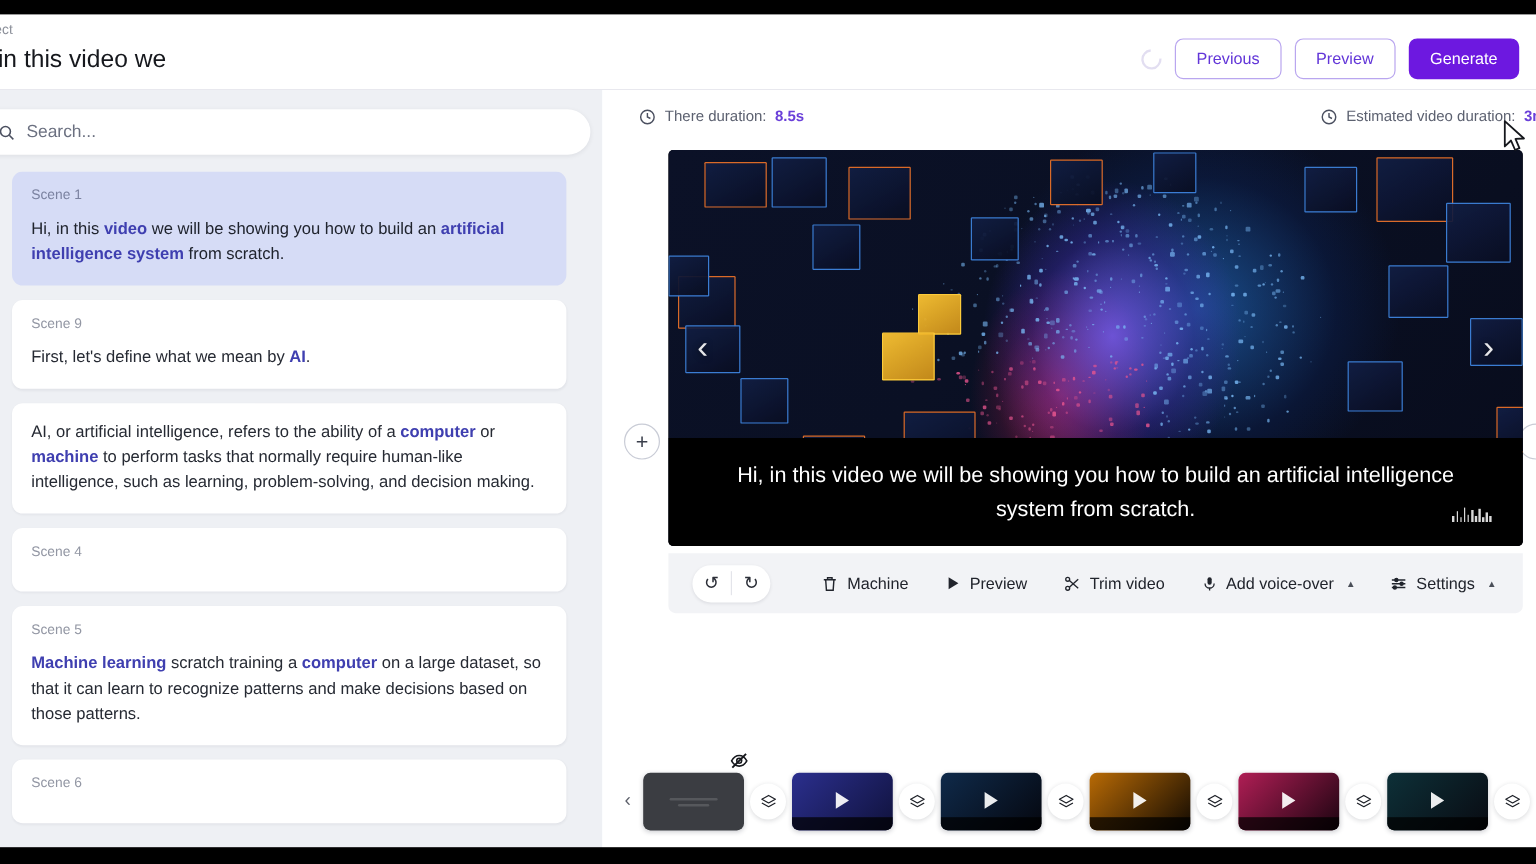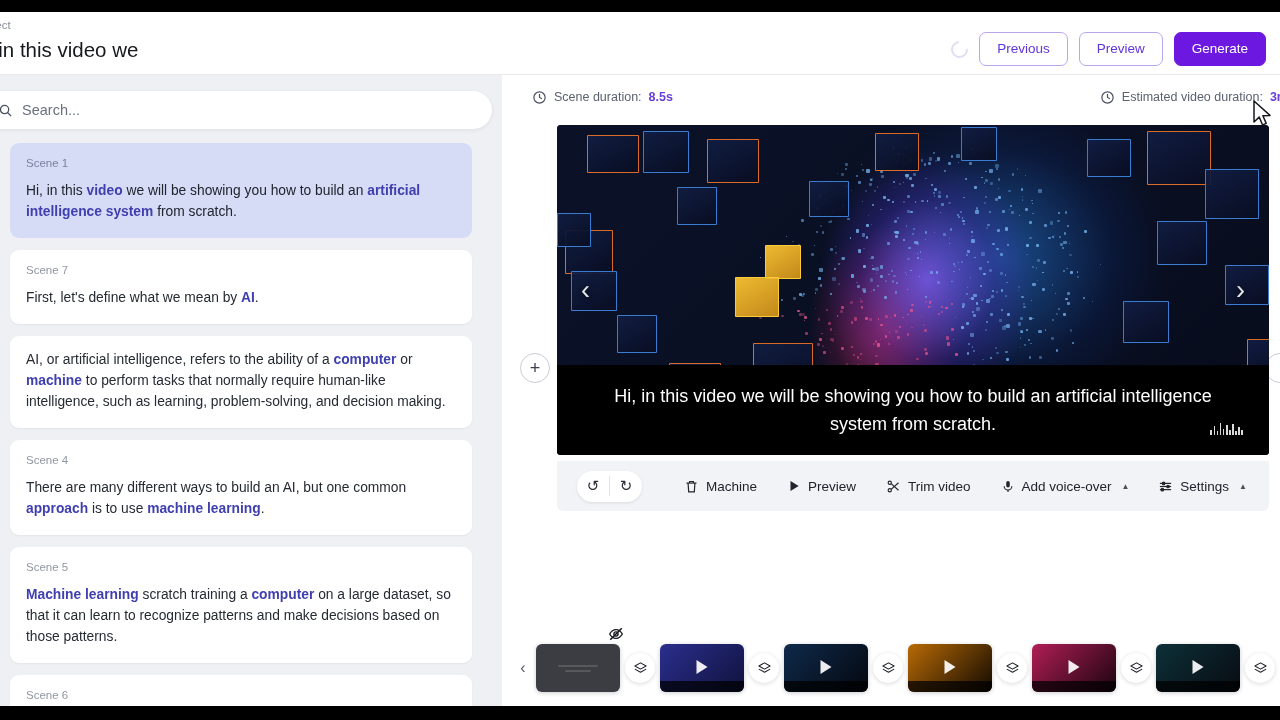--- a/index.html
+++ b/index.html
@@ -308,50 +308,49 @@
         </svg>
         <input class="search-input" type="text" placeholder="Search..." style="">
       </div>
     </div>
     <div class="scene-list" id="scene-list">
         <div class="scene-card selected">
           <div class="scene-label">Scene 1</div>
           <div class="scene-text"><span>Hi, in this </span><span class="kw">video</span><span> we will be showing you how to build an </span><span class="kw">artificial intelligence system</span><span> from scratch.</span></div>
         </div>
         <div class="scene-card">
-          <div class="scene-label">Scene 7</div>
+          <div class="scene-label">Scene 9</div>
           <div class="scene-text"><span>First, let's define what we mean by </span><span class="kw">AI</span><span>.</span></div>
         </div>
         <div class="scene-card">
           <div class="scene-text"><span>AI, or artificial intelligence, refers to the ability of a </span><span class="kw">computer</span><span> or </span><span class="kw">machine</span><span> to perform tasks that normally require human-like intelligence, such as learning, problem-solving, and decision making.</span></div>
         </div>
         <div class="scene-card">
           <div class="scene-label">Scene 4</div>
-          <div class="scene-text"><span>There are many different ways to build an AI, but one common </span><span class="kw">approach</span><span> is to use </span><span class="kw">machine learning</span><span>.</span></div>
         </div>
         <div class="scene-card">
           <div class="scene-label">Scene 5</div>
           <div class="scene-text"><span class="kw">Machine learning</span><span> scratch training a </span><span class="kw">computer</span><span> on a large dataset, so that it can learn to recognize patterns and make decisions based on those patterns.</span></div>
         </div>
         <div class="scene-card">
           <div class="scene-label">Scene 6</div>
           <div class="scene-text"><span></span></div>
         </div>
       </div>
   </div>
 
   <div class="main">
 
     <div class="duration-bar">
       <div class="duration-item">
         <svg width="15" height="15" viewBox="0 0 24 24" fill="none" stroke="#4b5060" stroke-width="1.9">
           <circle cx="12" cy="12" r="9"></circle>
             <polyline points="12,6.5 12,12 16,14"></polyline>
         </svg>
-        <span>Scene duration:</span>
+        <span>There duration:</span>
         <span class="dur-val">8.5s</span>
       </div>
       <div class="duration-item right">
         <svg width="15" height="15" viewBox="0 0 24 24" fill="none" stroke="#4b5060" stroke-width="1.9">
           <circle cx="12" cy="12" r="9"></circle>
             <polyline points="12,6.5 12,12 16,14"></polyline>
         </svg>
         <span>Estimated video duration:</span>
         <span class="dur-val">3m</span>
       </div>

